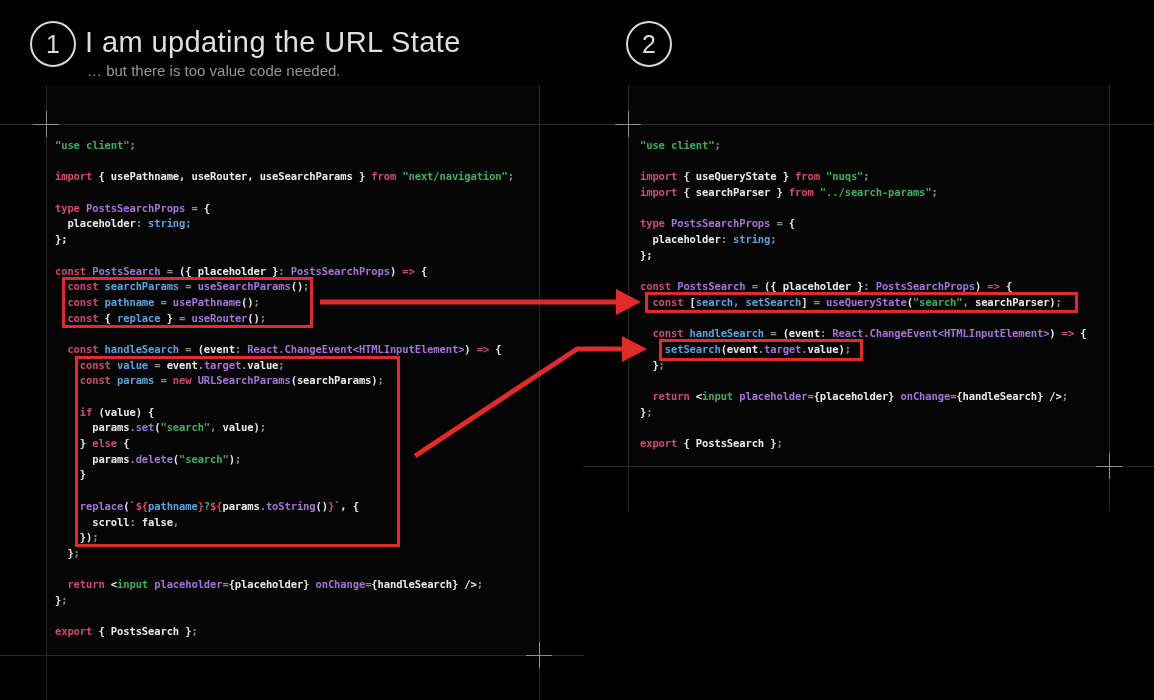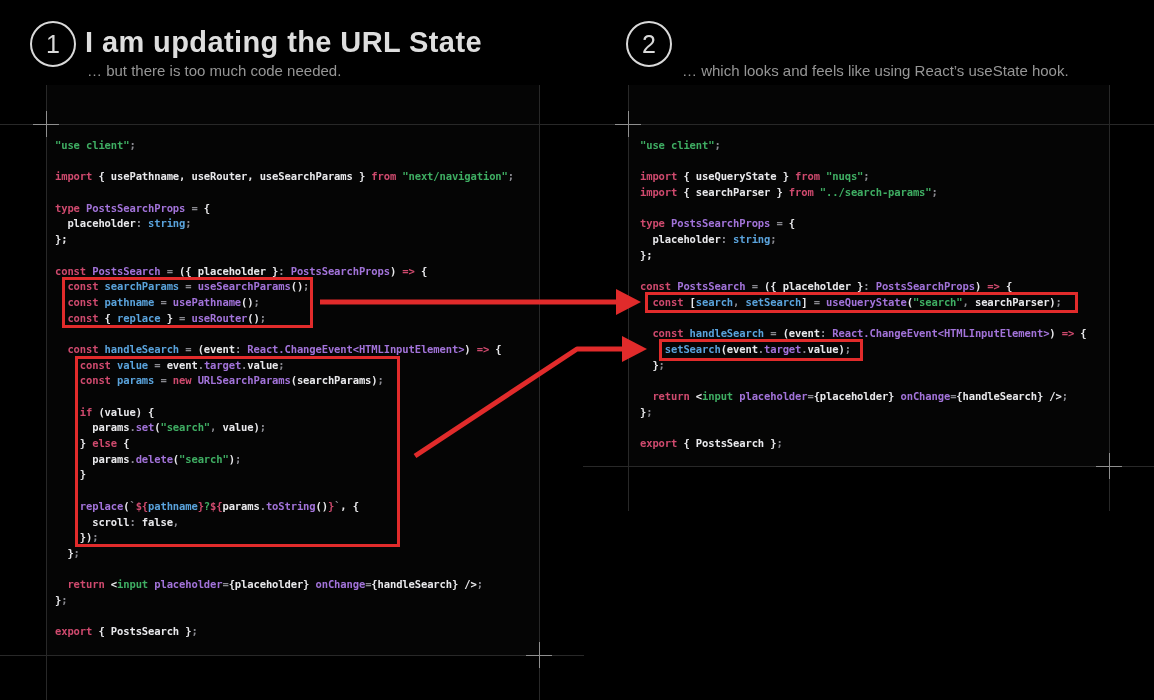--- a/index.html
+++ b/index.html
@@ -1,21 +1,21 @@
 <!DOCTYPE html>
 <html style="--bg: #000000; --c-red: #e12b2b; --frame-line: #282828; --cross: #8f8f8f; --c-k: #cf4a6e; --c-s: #3fae63; --c-p: #a273d9; --c-b: #5aa3dc; --c-w: #e9e9ec; --c-g: #8b8b92;"><head>
 <meta charset="utf-8">
 <style>
   html,body{margin:0;padding:0;background:var(--bg,#000);}
   .canvas{position:relative;width:1154px;height:700px;background:var(--bg,#000);overflow:hidden;
           font-family:"Liberation Sans",sans-serif;}
   
   .badge{position:absolute;width:42px;height:42px;border:2.5px solid #d9d9d9;border-radius:50%;
          color:#d9d9d9;font-size:25px;line-height:42px;text-align:center;font-weight:400;}
-  .title{position:absolute;color:#dedede;font-size:29px;font-weight:700;letter-spacing:.4px;white-space:nowrap;}
+  .title{position:absolute;color:#dedede;font-size:29px;font-weight:400;letter-spacing:.4px;white-space:nowrap;}
   .subtitle{position:absolute;color:#969696;font-size:15px;font-weight:400;white-space:nowrap;}
   
   .fline{position:absolute;background:var(--frame-line,#262626);}
   .ffill{position:absolute;background:rgba(255,255,255,0.018);}
   .cross{position:absolute;width:0;height:0;}
   .cross::before,.cross::after{content:"";position:absolute;background:var(--cross,#8f8f8f);}
   .cross::before{left:-13px;top:-0.5px;width:26px;height:1px;}
   .cross::after{left:-0.5px;top:-13px;width:1px;height:26px;}
   
   .code{position:absolute;font-family:"DejaVu Sans Mono",monospace;font-size:10.5px;font-weight:700;
@@ -47,24 +47,23 @@
   <div class="fline" style="left:628px;top:85px;width:1px;height:426px;"></div>
   <div class="fline" style="left:1109px;top:85px;width:1px;height:426px;"></div>
 
   <div class="cross" style="left:46px;top:124px;"></div>
   <div class="cross" style="left:628px;top:124px;"></div>
   <div class="cross" style="left:539px;top:655px;"></div>
   <div class="cross" style="left:1109px;top:466px;"></div>
 
   <div class="badge" style="left:30px;top:21px;"><span>1</span></div>
   <div class="title" style="left:85px;top:26px;">I am updating the URL State</div>
-  <div class="subtitle" style="left:87px;top:62px;">… but there is too much code needed.</div>
+  <div class="subtitle" style="left:87px;top:62px;">… but there is too value code needed.</div>
 
   <div class="badge" style="left:626px;top:21px;"><span>2</span></div>
-  <div class="subtitle" style="left:682px;top:62px;">… which looks and feels like using React’s useState hook.</div>
 
   <div class="code" style="left:55px;top:138px;"><div class="ln"><span class="tk-s">"use client"</span><span class="tk-g">;</span></div><div class="ln">&nbsp;</div><div class="ln"><span class="tk-k">import</span><span class="tk-w"> { usePathname, useRouter, useSearchParams } </span><span class="tk-k">from</span><span class="tk-s"> "next/navigation"</span><span class="tk-g">;</span></div><div class="ln">&nbsp;</div><div class="ln"><span class="tk-k">type</span><span class="tk-p"> PostsSearchProps</span><span class="tk-g"> =</span><span class="tk-w"> {</span></div><div class="ln"><span class="tk-w">  placeholder</span><span class="tk-g">:</span><span class="tk-b"> string</span><span class="tk-g">;</span></div><div class="ln"><span class="tk-w">};</span></div><div class="ln">&nbsp;</div><div class="ln"><span class="tk-k">const</span><span class="tk-p"> PostsSearch</span><span class="tk-g"> =</span><span class="tk-w"> ({ placeholder }</span><span class="tk-g">:</span><span class="tk-p"> PostsSearchProps</span><span class="tk-w">)</span><span class="tk-k"> =&gt;</span><span class="tk-w"> {</span></div><div class="ln"><span class="tk-k">  const</span><span class="tk-b"> searchParams</span><span class="tk-g"> =</span><span class="tk-p"> useSearchParams</span><span class="tk-w">()</span><span class="tk-g">;</span></div><div class="ln"><span class="tk-k">  const</span><span class="tk-b"> pathname</span><span class="tk-g"> =</span><span class="tk-p"> usePathname</span><span class="tk-w">()</span><span class="tk-g">;</span></div><div class="ln"><span class="tk-k">  const</span><span class="tk-w"> {</span><span class="tk-b"> replace</span><span class="tk-w"> }</span><span class="tk-g"> =</span><span class="tk-p"> useRouter</span><span class="tk-w">()</span><span class="tk-g">;</span></div><div class="ln">&nbsp;</div><div class="ln"><span class="tk-k">  const</span><span class="tk-b"> handleSearch</span><span class="tk-g"> =</span><span class="tk-w"> (event</span><span class="tk-g">:</span><span class="tk-p"> React.ChangeEvent&lt;HTMLInputElement&gt;</span><span class="tk-w">)</span><span class="tk-k"> =&gt;</span><span class="tk-w"> {</span></div><div class="ln"><span class="tk-k">    const</span><span class="tk-b"> value</span><span class="tk-g"> =</span><span class="tk-w"> event</span><span class="tk-g">.</span><span class="tk-p">target</span><span class="tk-g">.</span><span class="tk-w">value</span><span class="tk-g">;</span></div><div class="ln"><span class="tk-k">    const</span><span class="tk-b"> params</span><span class="tk-g"> =</span><span class="tk-k"> new</span><span class="tk-p"> URLSearchParams</span><span class="tk-w">(searchParams)</span><span class="tk-g">;</span></div><div class="ln">&nbsp;</div><div class="ln"><span class="tk-k">    if</span><span class="tk-w"> (value) {</span></div><div class="ln"><span class="tk-w">      params</span><span class="tk-g">.</span><span class="tk-p">set</span><span class="tk-w">(</span><span class="tk-s">"search"</span><span class="tk-g">,</span><span class="tk-w"> value)</span><span class="tk-g">;</span></div><div class="ln"><span class="tk-w">    }</span><span class="tk-k"> else</span><span class="tk-w"> {</span></div><div class="ln"><span class="tk-w">      params</span><span class="tk-g">.</span><span class="tk-p">delete</span><span class="tk-w">(</span><span class="tk-s">"search"</span><span class="tk-w">)</span><span class="tk-g">;</span></div><div class="ln"><span class="tk-w">    }</span></div><div class="ln">&nbsp;</div><div class="ln"><span class="tk-p">    replace</span><span class="tk-w">(</span><span class="tk-g">`</span><span class="tk-k">${</span><span class="tk-b">pathname</span><span class="tk-k">}</span><span class="tk-s">?</span><span class="tk-k">${</span><span class="tk-w">params</span><span class="tk-g">.</span><span class="tk-p">toString</span><span class="tk-w">()</span><span class="tk-k">}</span><span class="tk-g">`</span><span class="tk-w">, {</span></div><div class="ln"><span class="tk-w">      scroll</span><span class="tk-g">:</span><span class="tk-w"> false</span><span class="tk-g">,</span></div><div class="ln"><span class="tk-w">    })</span><span class="tk-g">;</span></div><div class="ln"><span class="tk-w">  }</span><span class="tk-g">;</span></div><div class="ln">&nbsp;</div><div class="ln"><span class="tk-k">  return</span><span class="tk-w"> &lt;</span><span class="tk-s">input</span><span class="tk-p"> placeholder</span><span class="tk-g">=</span><span class="tk-w">{placeholder}</span><span class="tk-p"> onChange</span><span class="tk-g">=</span><span class="tk-w">{handleSearch}</span><span class="tk-w"> /&gt;</span><span class="tk-g">;</span></div><div class="ln"><span class="tk-w">}</span><span class="tk-g">;</span></div><div class="ln">&nbsp;</div><div class="ln"><span class="tk-k">export</span><span class="tk-w"> { PostsSearch }</span><span class="tk-g">;</span></div></div>
   <div class="code" style="left:640px;top:138px;"><div class="ln"><span class="tk-s">"use client"</span><span class="tk-g">;</span></div><div class="ln">&nbsp;</div><div class="ln"><span class="tk-k">import</span><span class="tk-w"> { useQueryState } </span><span class="tk-k">from</span><span class="tk-s"> "nuqs"</span><span class="tk-g">;</span></div><div class="ln"><span class="tk-k">import</span><span class="tk-w"> { searchParser } </span><span class="tk-k">from</span><span class="tk-s"> "../search-params"</span><span class="tk-g">;</span></div><div class="ln">&nbsp;</div><div class="ln"><span class="tk-k">type</span><span class="tk-p"> PostsSearchProps</span><span class="tk-g"> =</span><span class="tk-w"> {</span></div><div class="ln"><span class="tk-w">  placeholder</span><span class="tk-g">:</span><span class="tk-b"> string</span><span class="tk-g">;</span></div><div class="ln"><span class="tk-w">};</span></div><div class="ln">&nbsp;</div><div class="ln"><span class="tk-k">const</span><span class="tk-p"> PostsSearch</span><span class="tk-g"> =</span><span class="tk-w"> ({ placeholder }</span><span class="tk-g">:</span><span class="tk-p"> PostsSearchProps</span><span class="tk-w">)</span><span class="tk-k"> =&gt;</span><span class="tk-w"> {</span></div><div class="ln"><span class="tk-k">  const</span><span class="tk-w"> [</span><span class="tk-b">search</span><span class="tk-g">,</span><span class="tk-b"> setSearch</span><span class="tk-w">]</span><span class="tk-g"> =</span><span class="tk-p"> useQueryState</span><span class="tk-w">(</span><span class="tk-s">"search"</span><span class="tk-g">,</span><span class="tk-w"> searchParser)</span><span class="tk-g">;</span></div><div class="ln">&nbsp;</div><div class="ln"><span class="tk-k">  const</span><span class="tk-b"> handleSearch</span><span class="tk-g"> =</span><span class="tk-w"> (event</span><span class="tk-g">:</span><span class="tk-p"> React.ChangeEvent&lt;HTMLInputElement&gt;</span><span class="tk-w">)</span><span class="tk-k"> =&gt;</span><span class="tk-w"> {</span></div><div class="ln"><span class="tk-b">    setSearch</span><span class="tk-w">(event</span><span class="tk-g">.</span><span class="tk-p">target</span><span class="tk-g">.</span><span class="tk-w">value)</span><span class="tk-g">;</span></div><div class="ln"><span class="tk-w">  }</span><span class="tk-g">;</span></div><div class="ln">&nbsp;</div><div class="ln"><span class="tk-k">  return</span><span class="tk-w"> &lt;</span><span class="tk-s">input</span><span class="tk-p"> placeholder</span><span class="tk-g">=</span><span class="tk-w">{placeholder}</span><span class="tk-p"> onChange</span><span class="tk-g">=</span><span class="tk-w">{handleSearch}</span><span class="tk-w"> /&gt;</span><span class="tk-g">;</span></div><div class="ln"><span class="tk-w">}</span><span class="tk-g">;</span></div><div class="ln">&nbsp;</div><div class="ln"><span class="tk-k">export</span><span class="tk-w"> { PostsSearch }</span><span class="tk-g">;</span></div></div>
 
   <div class="rbox" style="left:62px;top:277px;width:251px;height:51px;"></div>
   <div class="rbox" style="left:75px;top:356px;width:325px;height:191px;"></div>
   <div class="rbox" style="left:645px;top:292px;width:433px;height:21px;"></div>
   <div class="rbox" style="left:659px;top:339px;width:204px;height:22px;"></div>
 
   <svg class="arrows" width="1154" height="700" viewBox="0 0 1154 700">

